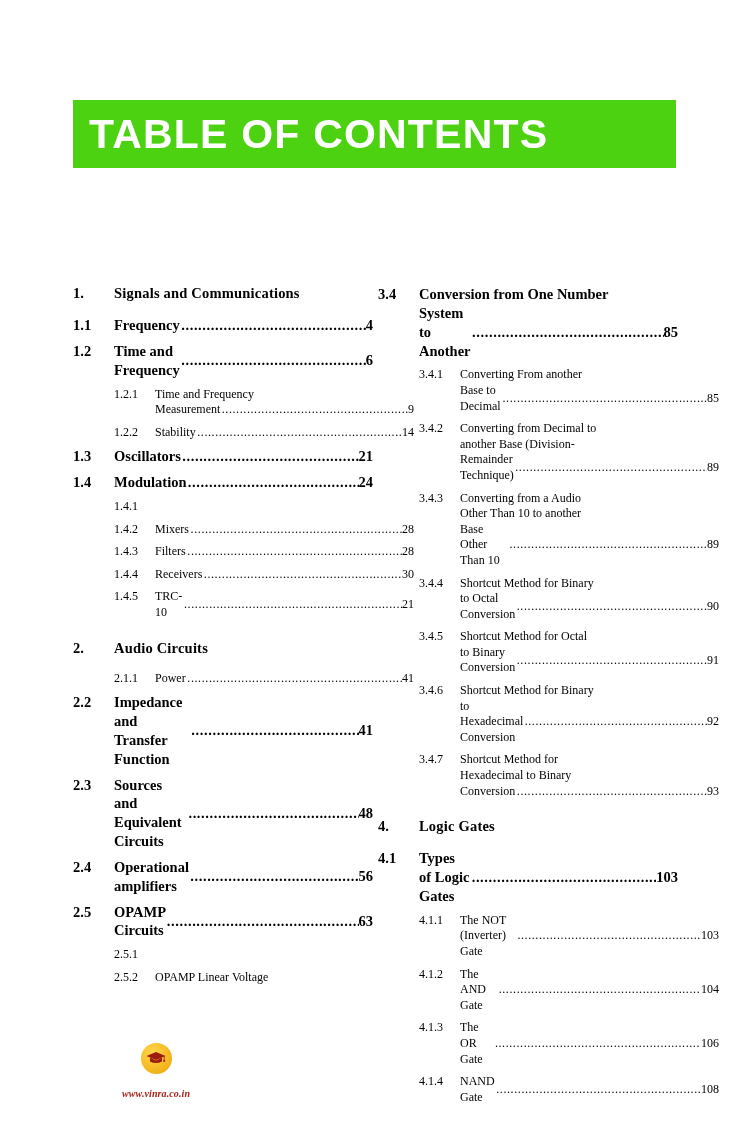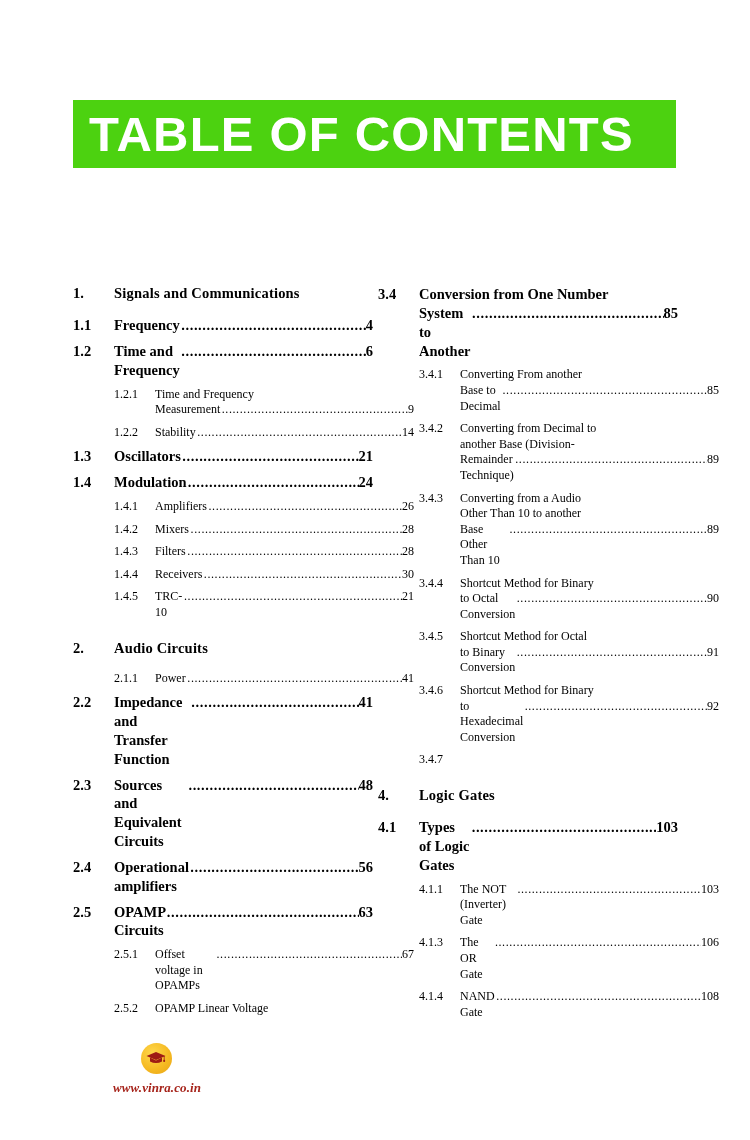--- a/index.html
+++ b/index.html
@@ -26,21 +26,21 @@
     background: #4cd210;
   }
   .banner-title {
     position: absolute;
     left: 16px;
     top: 50%;
     transform: translateY(-50%);
     color: #ffffff;
     font-family: "Liberation Sans", "DejaVu Sans", sans-serif;
     font-weight: bold;
-    font-size: 49px;
+    font-size: 41px;
     letter-spacing: 1.2px;
     white-space: nowrap;
     line-height: 1;
   }
 
   
   .toc {
     position: absolute;
     left: 0;
     top: 285px;
@@ -64,21 +64,21 @@
   .num {
     flex: 0 0 auto;
     white-space: nowrap;
   }
   .body-col {
     flex: 1 1 auto;
     min-width: 0;
   }
   .line {
     display: flex;
-    align-items: flex-start;
+    align-items: center;
     width: 100%;
   }
   .txt { white-space: pre-wrap; }
   .lead {
     flex: 1 1 auto;
     overflow: hidden;
     white-space: nowrap;
     min-width: 0;
   }
   .lead::after {
@@ -136,25 +136,25 @@
   }
   .cap {
     position: absolute;
     left: 50%;
     top: 50%;
     transform: translate(-50%, -58%);
     width: 20px;
     height: 14px;
   }
   .footer-url {
-    margin-top: 6px;
+    margin-top: 14px;
     font-family: "Liberation Serif", "DejaVu Serif", serif;
     font-style: italic;
     font-weight: bold;
-    font-size: 13px;
+    font-size: 10px;
     color: #a6241b;
     letter-spacing: 0.1px;
     white-space: nowrap;
   }
 </style>
 </head>
 <body>
 
 <div class="banner">
   <div class="banner-title">TABLE OF CONTENTS</div>
@@ -230,28 +230,20 @@
           <div class="line">
             <span class="txt">Modulation</span>
             <span class="txt"> </span>
             <span class="lead"></span>
             <span class="pg">24</span>
           </div>
         </div>
       </div>
       <div class="entry lvl3">
         <span class="num">1.4.1</span>
-        <div class="body-col">
-          <div class="line">
-            <span class="txt">Amplifiers</span>
-            <span class="txt"> </span>
-            <span class="lead"></span>
-            <span class="pg">26</span>
-          </div>
-        </div>
       </div>
       <div class="entry lvl3">
         <span class="num">1.4.2</span>
         <div class="body-col">
           <div class="line">
             <span class="txt">Mixers</span>
             <span class="txt"> </span>
             <span class="lead"></span>
             <span class="pg">28</span>
           </div>
@@ -345,28 +337,20 @@
           <div class="line">
             <span class="txt">OPAMP Circuits</span>
             <span class="txt"> </span>
             <span class="lead"></span>
             <span class="pg">63</span>
           </div>
         </div>
       </div>
       <div class="entry lvl3">
         <span class="num">2.5.1</span>
-        <div class="body-col">
-          <div class="line">
-            <span class="txt">Offset voltage in OPAMPs</span>
-            <span class="txt"> </span>
-            <span class="lead"></span>
-            <span class="pg">67</span>
-          </div>
-        </div>
       </div>
       <div class="entry lvl3">
         <span class="num">2.5.2</span>
         <div class="body-col">
           <div class="line">
             <span class="txt">OPAMP Linear Voltage</span>
           </div>
         </div>
       </div>
     </div>
@@ -470,20 +454,34 @@
           <div class="line">
             <span class="txt">to Hexadecimal Conversion</span>
             <span class="txt"> </span>
             <span class="lead"></span>
             <span class="pg">92</span>
           </div>
         </div>
       </div>
       <div class="entry lvl3">
         <span class="num">3.4.7</span>
+        <div class="body-col">
+          <div class="line">
+            <span class="txt">Shortcut Method for</span>
+          </div>
+          <div class="line">
+            <span class="txt">Hexadecimal to Binary</span>
+          </div>
+          <div class="line">
+            <span class="txt">Conversion</span>
+            <span class="txt"> </span>
+            <span class="lead"></span>
+            <span class="pg">93</span>
+          </div>
+        </div>
       </div>
       <div class="gap-sect"></div>
       <div class="entry chapter">
         <span class="num">4.</span>
         <span class="txt">Logic Gates</span>
       </div>
       <div class="entry lvl2">
         <span class="num">4.1</span>
         <div class="body-col">
           <div class="line">
@@ -495,20 +493,31 @@
         </div>
       </div>
       <div class="entry lvl3">
         <span class="num">4.1.1</span>
         <div class="body-col">
           <div class="line">
             <span class="txt">The NOT (Inverter) Gate</span>
             <span class="txt"> </span>
             <span class="lead"></span>
             <span class="pg">103</span>
+          </div>
+        </div>
+      </div>
+      <div class="entry lvl3">
+        <span class="num">4.1.2</span>
+        <div class="body-col">
+          <div class="line">
+            <span class="txt">The AND Gate</span>
+            <span class="txt"> </span>
+            <span class="lead"></span>
+            <span class="pg">104</span>
           </div>
         </div>
       </div>
       <div class="entry lvl3">
         <span class="num">4.1.3</span>
         <div class="body-col">
           <div class="line">
             <span class="txt">The OR Gate</span>
             <span class="txt"> </span>
             <span class="lead"></span>

